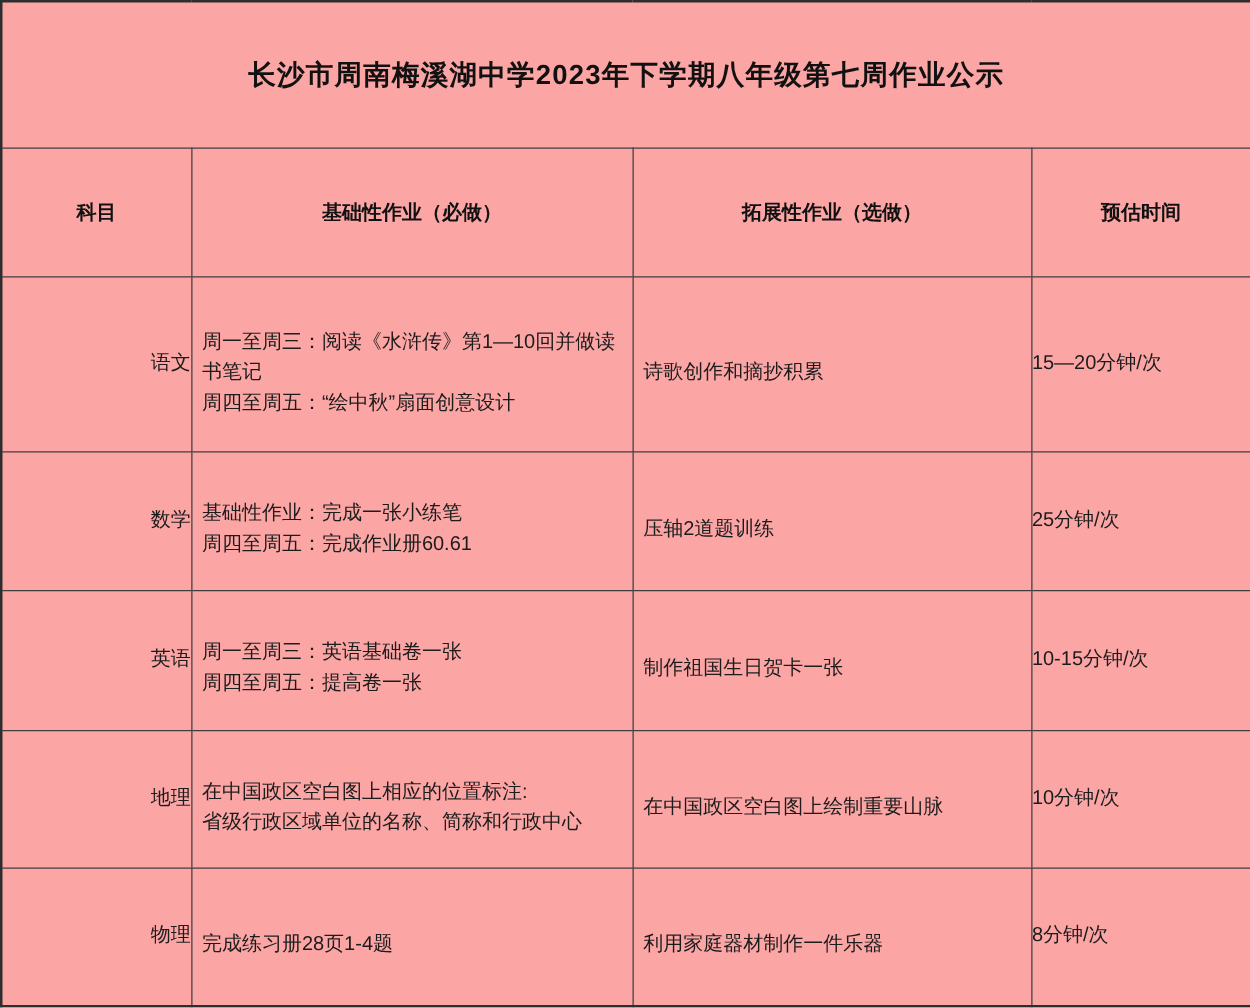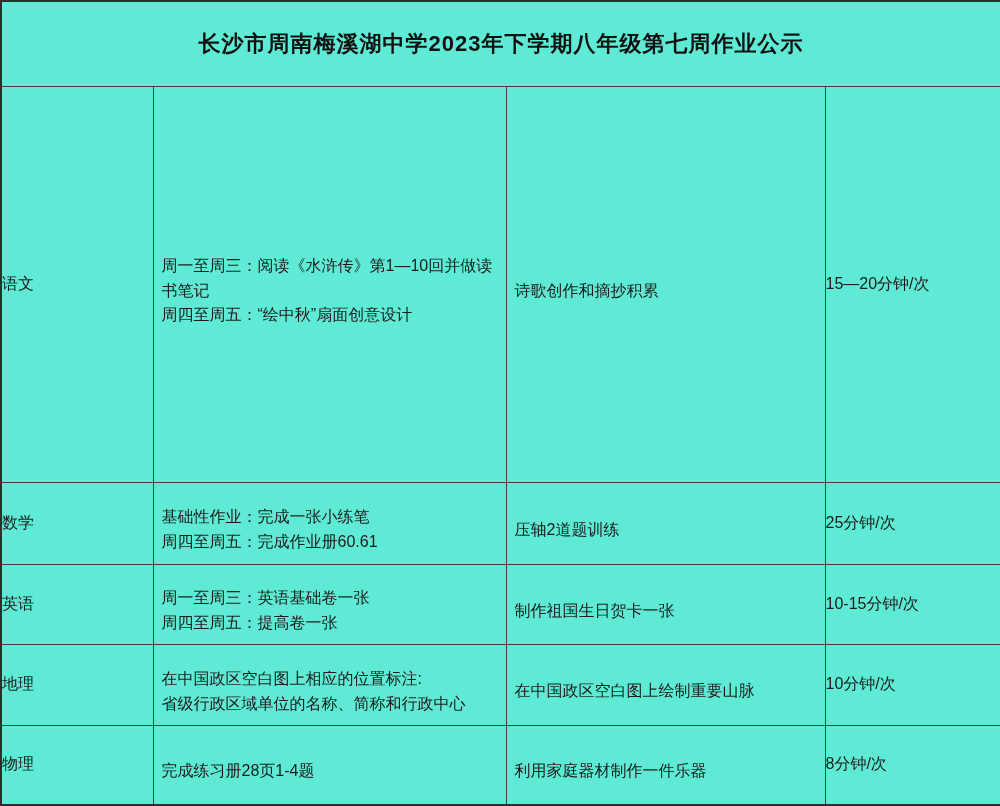--- a/index.html
+++ b/index.html
@@ -4,21 +4,21 @@
 <style>
   * { margin: 0; padding: 0; box-sizing: border-box; }
   html, body {
     background: #ffffff;
     font-family: "Liberation Sans", sans-serif;
     color: #1c1c1c;
   }
   .sheet {
     width: 1000px;
     height: 806px;
-    background: #5eead4;
+    background: #fca5a5;
   }
   table.hw {
     width: 100%;
     height: 100%;
     border-collapse: collapse;
     table-layout: fixed;
     border: 2px solid #2e2e2e;
   }
   table.hw td, table.hw th {
     border: 1px solid #3f3f3f;
@@ -34,21 +34,21 @@
     color: #111;
   }
   .header-row { height: 75px; }
   .header-row th {
     font-size: 16px;
     font-weight: 700;
     text-align: center;
     color: #111;
   }
   .data-row td { font-size: 16px; line-height: 1.55; }
-  .c-subject { text-align: left; }
+  .c-subject { text-align: right; }
   .c-basic, .c-ext {
     text-align: left;
     padding: 20px 10px 6px 8px;
     white-space: pre-line;
   }
   .c-time { text-align: left; }
   
   .data-row:nth-of-type(3) { height: 82px; }
   .data-row:nth-of-type(4) { height: 80px; }
   .data-row:nth-of-type(5) { height: 81px; }
@@ -65,20 +65,26 @@
   <table class="hw">
     <colgroup>
       <col style="width:152px">
       <col style="width:353px">
       <col style="width:319px">
       <col style="width:176px">
     </colgroup>
     <tbody>
         <tr class="title-row">
       <td class="title-cell" colspan="4">长沙市周南梅溪湖中学2023年下学期八年级第七周作业公示</td>
+    </tr>
+    <tr class="header-row">
+      <th>科目</th>
+      <th>基础性作业（必做）</th>
+      <th>拓展性作业（选做）</th>
+      <th>预估时间</th>
     </tr>
     <tr class="data-row">
       <td class="c-subject">语文</td>
       <td class="c-basic">周一至周三：阅读《水浒传》第1—10回并做读书笔记
 周四至周五：“绘中秋”扇面创意设计</td>
       <td class="c-ext">诗歌创作和摘抄积累</td>
       <td class="c-time">15—20分钟/次</td>
     </tr>
     <tr class="data-row">
       <td class="c-subject">数学</td>

